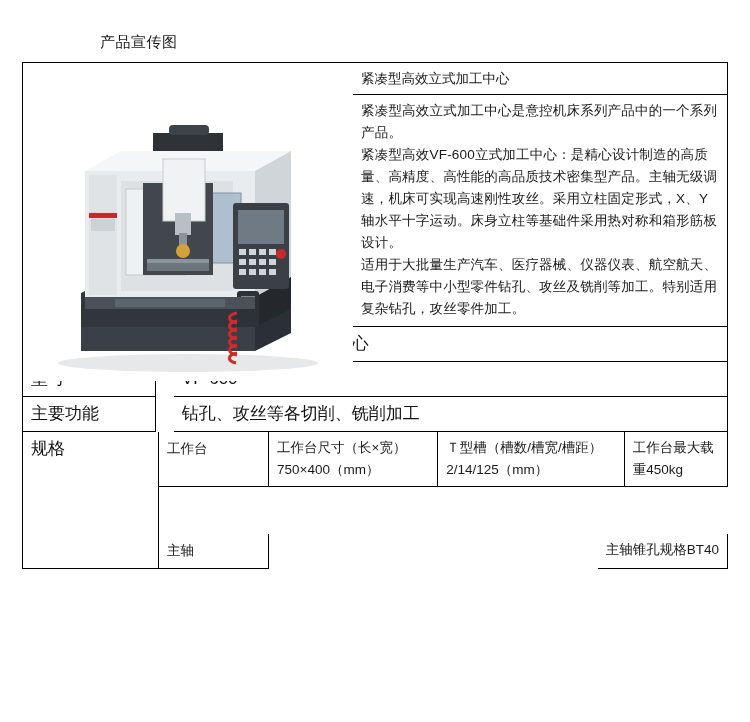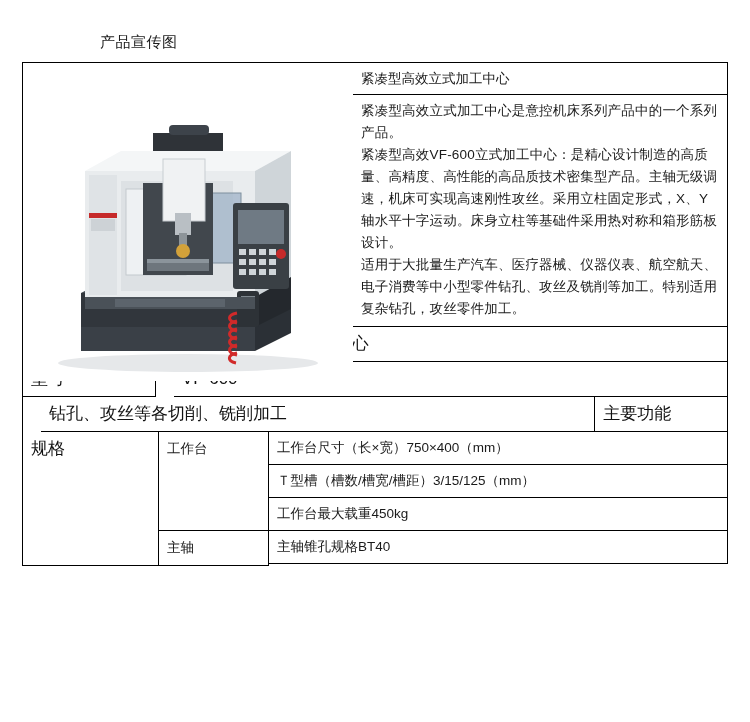--- a/index.html
+++ b/index.html
@@ -83,40 +83,41 @@
   
   .machine {
     position: absolute;
     left: 0; top: 0;
     width: 330px;
     height: 318px;
   }
   
   .lbl-cell { width: 136px; }
   .val-cell { width: 569px; margin-left: 18px; }
-  .stack { display: flex; flex-direction: column; }
+  .stack { display: flex; flex-direction: column; gap: 47px; }
   .nb { border-bottom: none; }
   .spec-group {
     display: flex;
     width: 100%;
   }
   .spec-group-label {
     width: 110px;
     border-right: 1px solid #000;
     border-bottom: 1px solid #000;
     padding: 6px 8px;
     font-size: 13.5px;
     line-height: 22px;
     display: flex;
     align-items: flex-start;
   }
   .spec-lines {
     width: 459px;
     display: flex;
-    flex-direction: column;
+    flex-direction: row;
+    justify-content: flex-end;
   }
   .spec-line {
     border-right: 1px solid #000;
     border-bottom: 1px solid #000;
     padding: 5px 8px;
     font-size: 13.5px;
     line-height: 22px;
   }
 </style>
 </head>
@@ -218,34 +219,34 @@
 
     <div class="row">
       <div class="cell lbl-cell">名称</div>
       <div class="cell val-cell">紧凑型高效立式加工中心</div>
     </div>
     <div class="row">
       <div class="cell lbl-cell">型号</div>
       <div class="cell val-cell">VF-600</div>
     </div>
     <div class="row">
+      <div class="cell lbl-cell">主要功能</div>
       <div class="cell val-cell">钻孔、攻丝等各切削、铣削加工</div>
-      <div class="cell lbl-cell">主要功能</div>
     </div>
 
     <div class="row">
       <div class="cell lbl-cell nb" style="border-bottom:1px solid #000;">规格</div>
 
       <div class="stack" style="width:569px;">
 
         <div class="spec-group">
           <div class="spec-group-label">工作台</div>
           <div class="spec-lines">
             <div class="spec-line">工作台尺寸（长×宽）750×400（mm）</div>
-            <div class="spec-line">Ｔ型槽（槽数/槽宽/槽距）3/15/125（mm）</div>
+            <div class="spec-line">Ｔ型槽（槽数/槽宽/槽距）2/14/125（mm）</div>
             <div class="spec-line">工作台最大载重450kg</div>
           </div>
         </div>
 
 
         <div class="spec-group">
           <div class="spec-group-label">主轴</div>
           <div class="spec-lines">
             <div class="spec-line">主轴锥孔规格BT40</div>
           </div>

